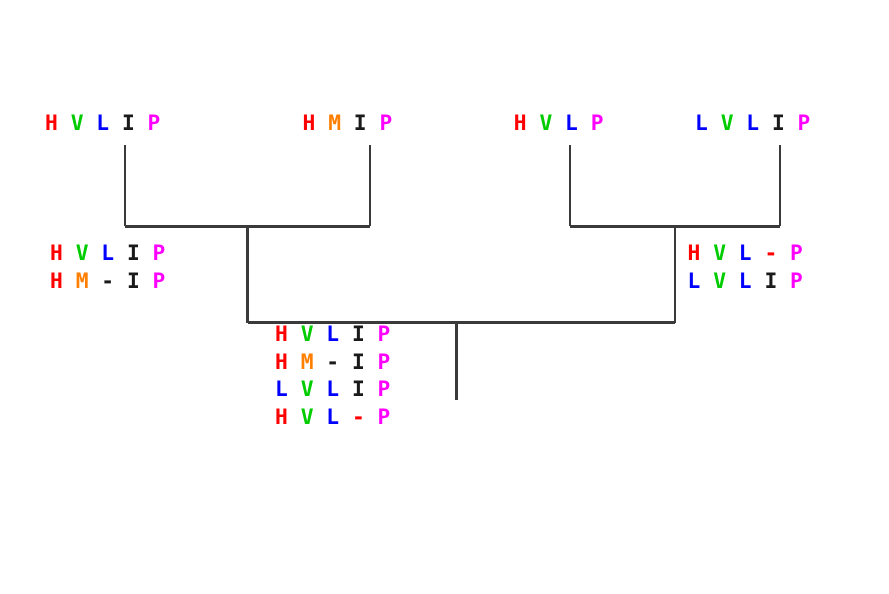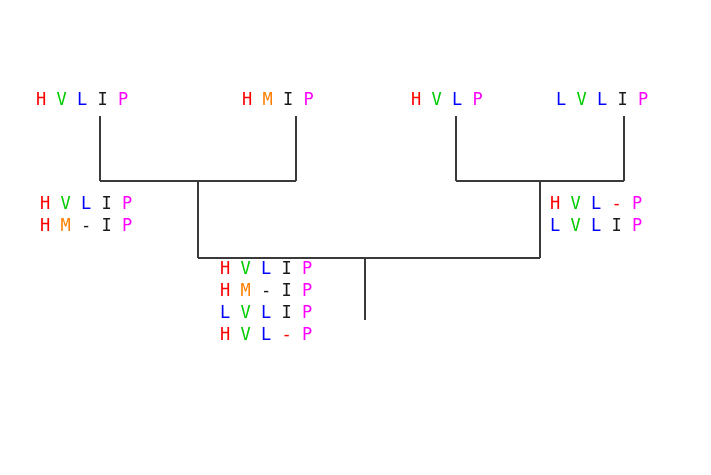--- a/index.html
+++ b/index.html
@@ -18,21 +18,21 @@
     position: absolute;
     left: 0; top: 0;
     width: 711px;
     height: 475px;
   }
   .seq {
     position: absolute;
     white-space: pre;
     font-family: "DejaVu Sans Mono", "Liberation Mono", monospace;
     font-size: 17px;
-    font-weight: normal;
+    font-weight: bold;
     letter-spacing: 0;
     line-height: 22px;
     -webkit-font-smoothing: none;
   }
   .seq span { display: inline; }
   .leaf-seq { font-size: 17px; }
   .block {
     position: absolute;
     white-space: pre;
   }

